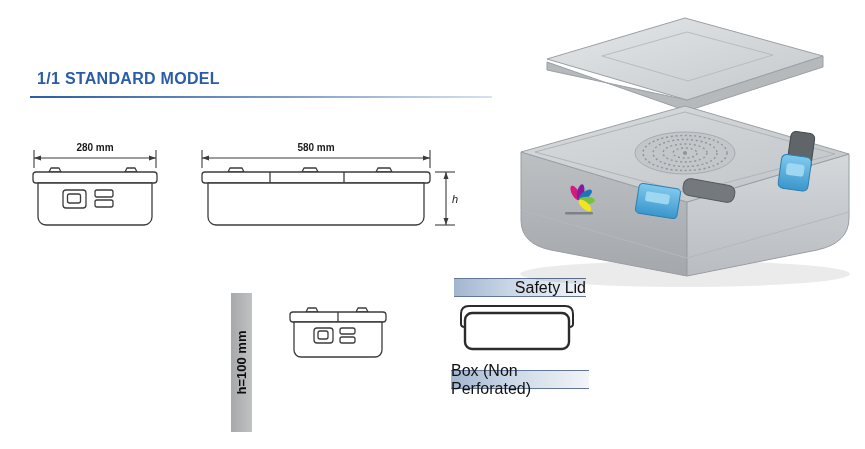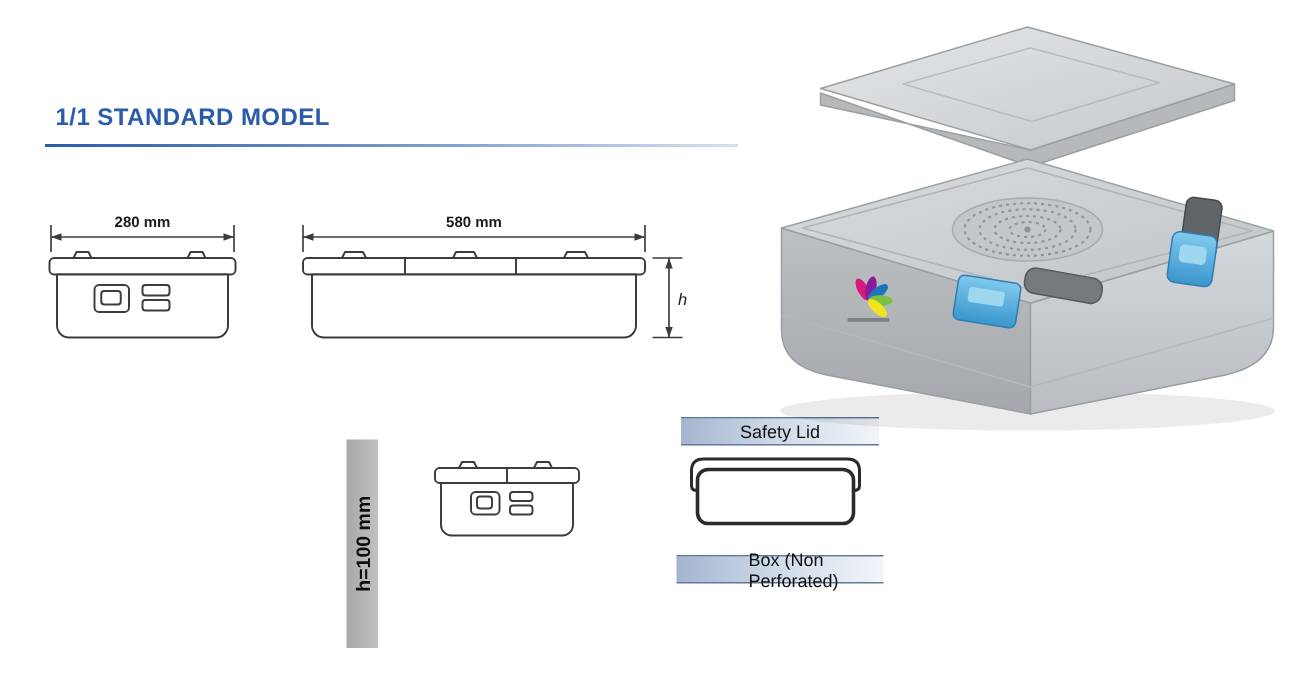--- a/index.html
+++ b/index.html
@@ -19,24 +19,24 @@
 
   .height-bar { position: absolute; left: 231px; top: 293px; width: 21px; height: 139px;
                 background: linear-gradient(90deg, #a7a8aa, #c0c1c3);
                 display: flex; align-items: center; justify-content: center; }
   .height-bar span { transform: rotate(-90deg); white-space: nowrap; font-weight: bold;
                      font-size: 13px; color: #0d0d0d; }
 
   .label-bar { position: absolute; height: 19px;
                border-top: 1px solid #62789a; border-bottom: 1px solid #62789a;
                background: linear-gradient(90deg, #a3b5cf 0%, #cdd8e7 45%, #f2f5f9 100%);
-               display: flex; align-items: center; justify-content: center;
-               font-size: 12px; color: #101010; }
+               display: flex; align-items: center; justify-content: flex-end;
+               font-size: 16px; color: #101010; }
   .label-safety { left: 454px; top: 278px; width: 132px; }
-  .label-box    { left: 451px; top: 370px; width: 138px; padding-left: 48px; }
+  .label-box    { left: 451px; top: 370px; width: 138px; }
 </style>
 </head>
 <body>
 
 <div class="page">
 
   <div class="title">1/1 STANDARD MODEL</div>
   <div class="title-rule"></div>
 
   <svg class="abs" style="left:25px; top:138px;" width="140" height="105" viewBox="0 0 140 105">

